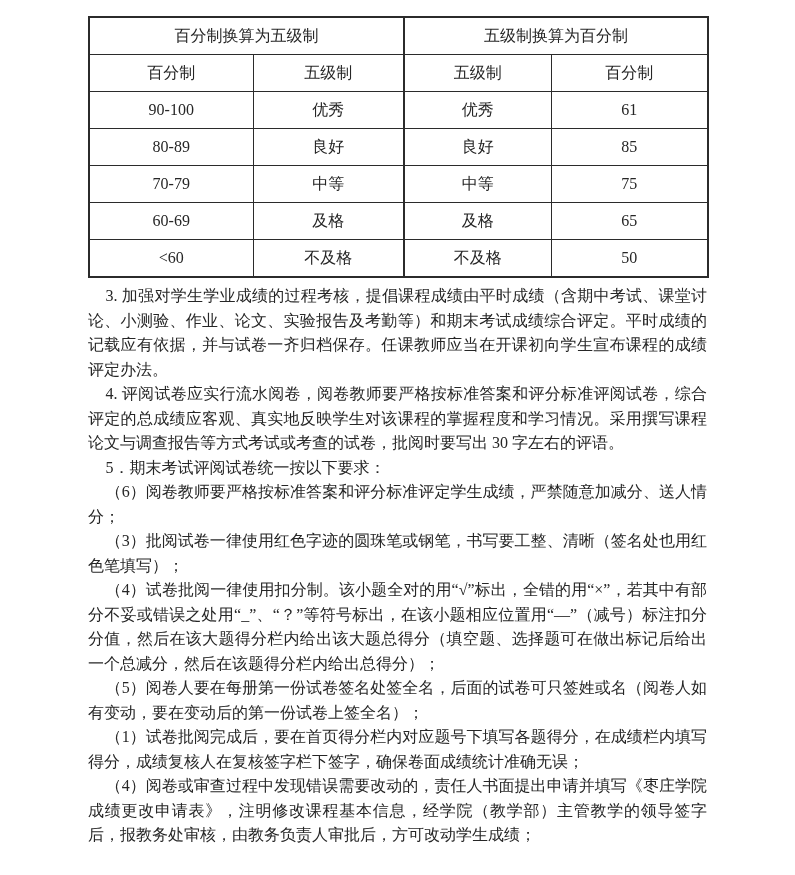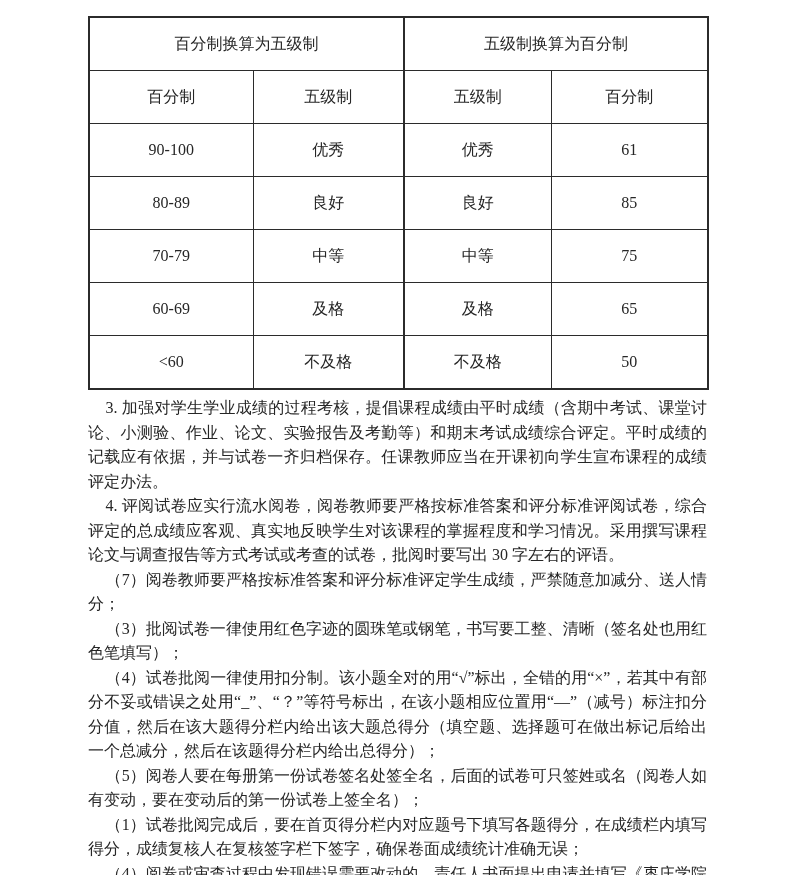--- a/index.html
+++ b/index.html
@@ -29,21 +29,21 @@
   table.grade-table {
     width: 619px;
     border-collapse: collapse;
     table-layout: fixed;
     border: 2px solid #2b2b2b;
   }
   table.grade-table th,
   table.grade-table td {
     border: 1px solid #2b2b2b;
     height: 36px;
-    padding: 8px;
+    padding: 0;
     text-align: center;
     vertical-align: middle;
     font-size: 16px;
     font-weight: normal;
     color: #262626;
   }
   
   table.grade-table tr.group-row th:nth-child(2),
   table.grade-table tr.cols-row th:nth-child(3),
   table.grade-table tbody td:nth-child(3) {
@@ -117,21 +117,22 @@
           <td>不及格</td>
           <td>不及格</td>
           <td>50</td>
         </tr>
       </tbody>
     </table>
 
     <div class="doc">
       <p>3. 加强对学生学业成绩的过程考核，提倡课程成绩由平时成绩（含期中考试、课堂讨论、小测验、作业、论文、实验报告及考勤等）和期末考试成绩综合评定。平时成绩的记载应有依据，并与试卷一齐归档保存。任课教师应当在开课初向学生宣布课程的成绩评定办法。</p>
       <p>4. 评阅试卷应实行流水阅卷，阅卷教师要严格按标准答案和评分标准评阅试卷，综合评定的总成绩应客观、真实地反映学生对该课程的掌握程度和学习情况。采用撰写课程论文与调查报告等方式考试或考查的试卷，批阅时要写出 30 字左右的评语。</p>
-      <p>（7）阅卷教师要严格按标准答案和评分标准评定学生成绩，严禁随意加减分、送人情分；</p>
+      <p>5．期末考试评阅试卷统一按以下要求：</p>
+      <p>（6）阅卷教师要严格按标准答案和评分标准评定学生成绩，严禁随意加减分、送人情分；</p>
       <p>（3）批阅试卷一律使用红色字迹的圆珠笔或钢笔，书写要工整、清晰（签名处也用红色笔填写）；</p>
       <p>（4）试卷批阅一律使用扣分制。该小题全对的用“√”标出，全错的用“×”，若其中有部分不妥或错误之处用“_”、“？”等符号标出，在该小题相应位置用“—”（减号）标注扣分分值，然后在该大题得分栏内给出该大题总得分（填空题、选择题可在做出标记后给出一个总减分，然后在该题得分栏内给出总得分）；</p>
       <p>（5）阅卷人要在每册第一份试卷签名处签全名，后面的试卷可只签姓或名（阅卷人如有变动，要在变动后的第一份试卷上签全名）；</p>
       <p>（1）试卷批阅完成后，要在首页得分栏内对应题号下填写各题得分，在成绩栏内填写得分，成绩复核人在复核签字栏下签字，确保卷面成绩统计准确无误；</p>
       <p>（4）阅卷或审查过程中发现错误需要改动的，责任人书面提出申请并填写《枣庄学院成绩更改申请表》，注明修改课程基本信息，经学院（教学部）主管教学的领导签字后，报教务处审核，由教务负责人审批后，方可改动学生成绩；</p>
     </div>
 
   </div>
 </div>
 

